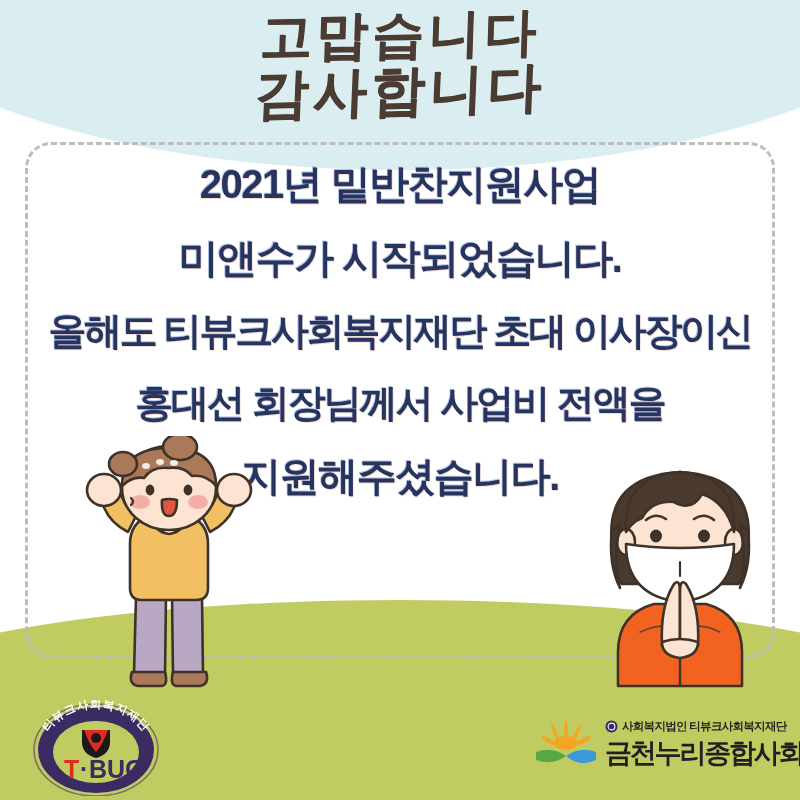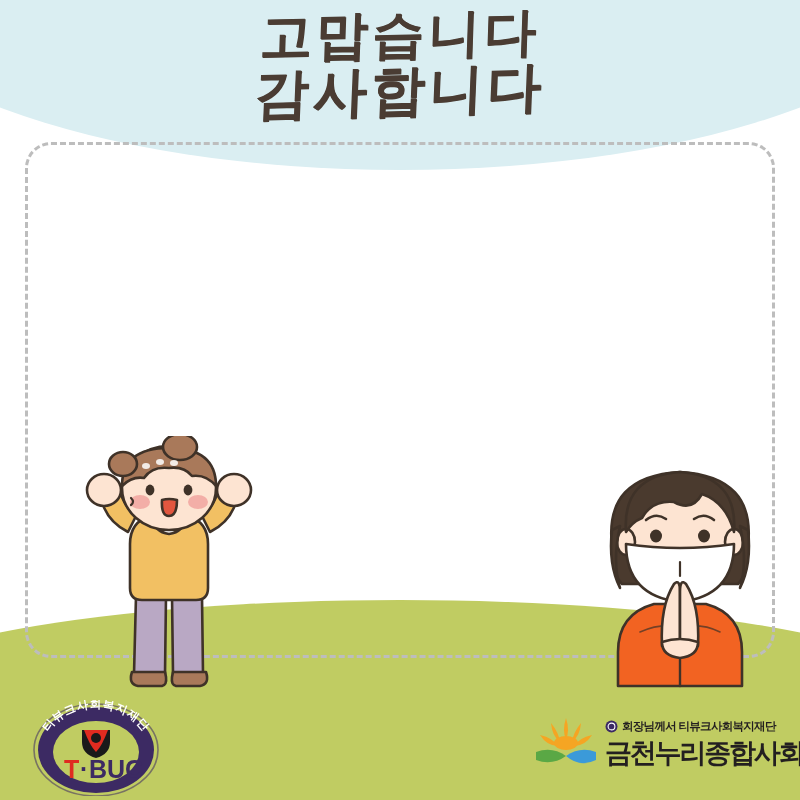--- a/index.html
+++ b/index.html
@@ -185,20 +185,27 @@
   <div class="sky-band"></div>
   <div class="ground-band"></div>
 
   <div class="dashed-frame"></div>
 
   <div class="header-brush">
     <span class="brush-line first">고맙습니다</span>
     <span class="brush-line second">감사합니다</span>
   </div>
 
+  <div class="message">
+    <span class="msg-line l1">2021년 밑반찬지원사업</span>
+    <span class="msg-line l2">미앤수가 시작되었습니다.</span>
+    <span class="msg-line l3">올해도 티뷰크사회복지재단 초대 이사장이신</span>
+    <span class="msg-line l4">홍대선 회장님께서 사업비 전액을</span>
+    <span class="msg-line l5">지원해주셨습니다.</span>
+  </div>
 
   <div class="child">
     <svg viewBox="0 0 190 254" width="190" height="254" xmlns="http://www.w3.org/2000/svg">
       <g stroke="#3f3228" stroke-width="2.6" stroke-linecap="round" stroke-linejoin="round">
 
         <path d="M62 160 L60 238 Q60 243 66 243 L86 243 Q91 243 91 238 L92 160 Z" fill="#b9a8c4"></path>
         <path d="M98 160 L99 238 Q99 243 104 243 L124 243 Q129 243 129 238 L128 160 Z" fill="#b9a8c4"></path>
 
         <path d="M58 236 Q54 248 64 250 L88 250 Q93 249 92 241 L91 236 Z" fill="#a9795a"></path>
         <path d="M99 236 L98 241 Q97 249 102 250 L126 250 Q136 248 132 236 Z" fill="#a9795a"></path>
@@ -336,19 +343,19 @@
       <path d="M2 36 Q18 30 32 40 Q18 50 2 44 Z" fill="#5aa845"></path>
 
       <path d="M62 36 Q46 30 32 40 Q46 52 62 44 Z" fill="#3b9ad9"></path>
     </svg>
     <div class="nuri-text">
       <div class="nuri-top">
         <svg class="nuri-seal" viewBox="0 0 13 13" xmlns="http://www.w3.org/2000/svg">
           <circle cx="6.5" cy="6.5" r="6" fill="#3c2a63"></circle>
           <circle cx="6.5" cy="6.5" r="3.4" fill="none" stroke="#ffffff" stroke-width="1.1"></circle>
         </svg>
-        <span>회장님께서 티뷰크사회복지재단</span>
+        <span>사회복지법인 티뷰크사회복지재단</span>
       </div>
       <div class="nuri-main">금천누리종합사회복지관</div>
     </div>
   </div>
 
 </div>
 
 </body></html>

